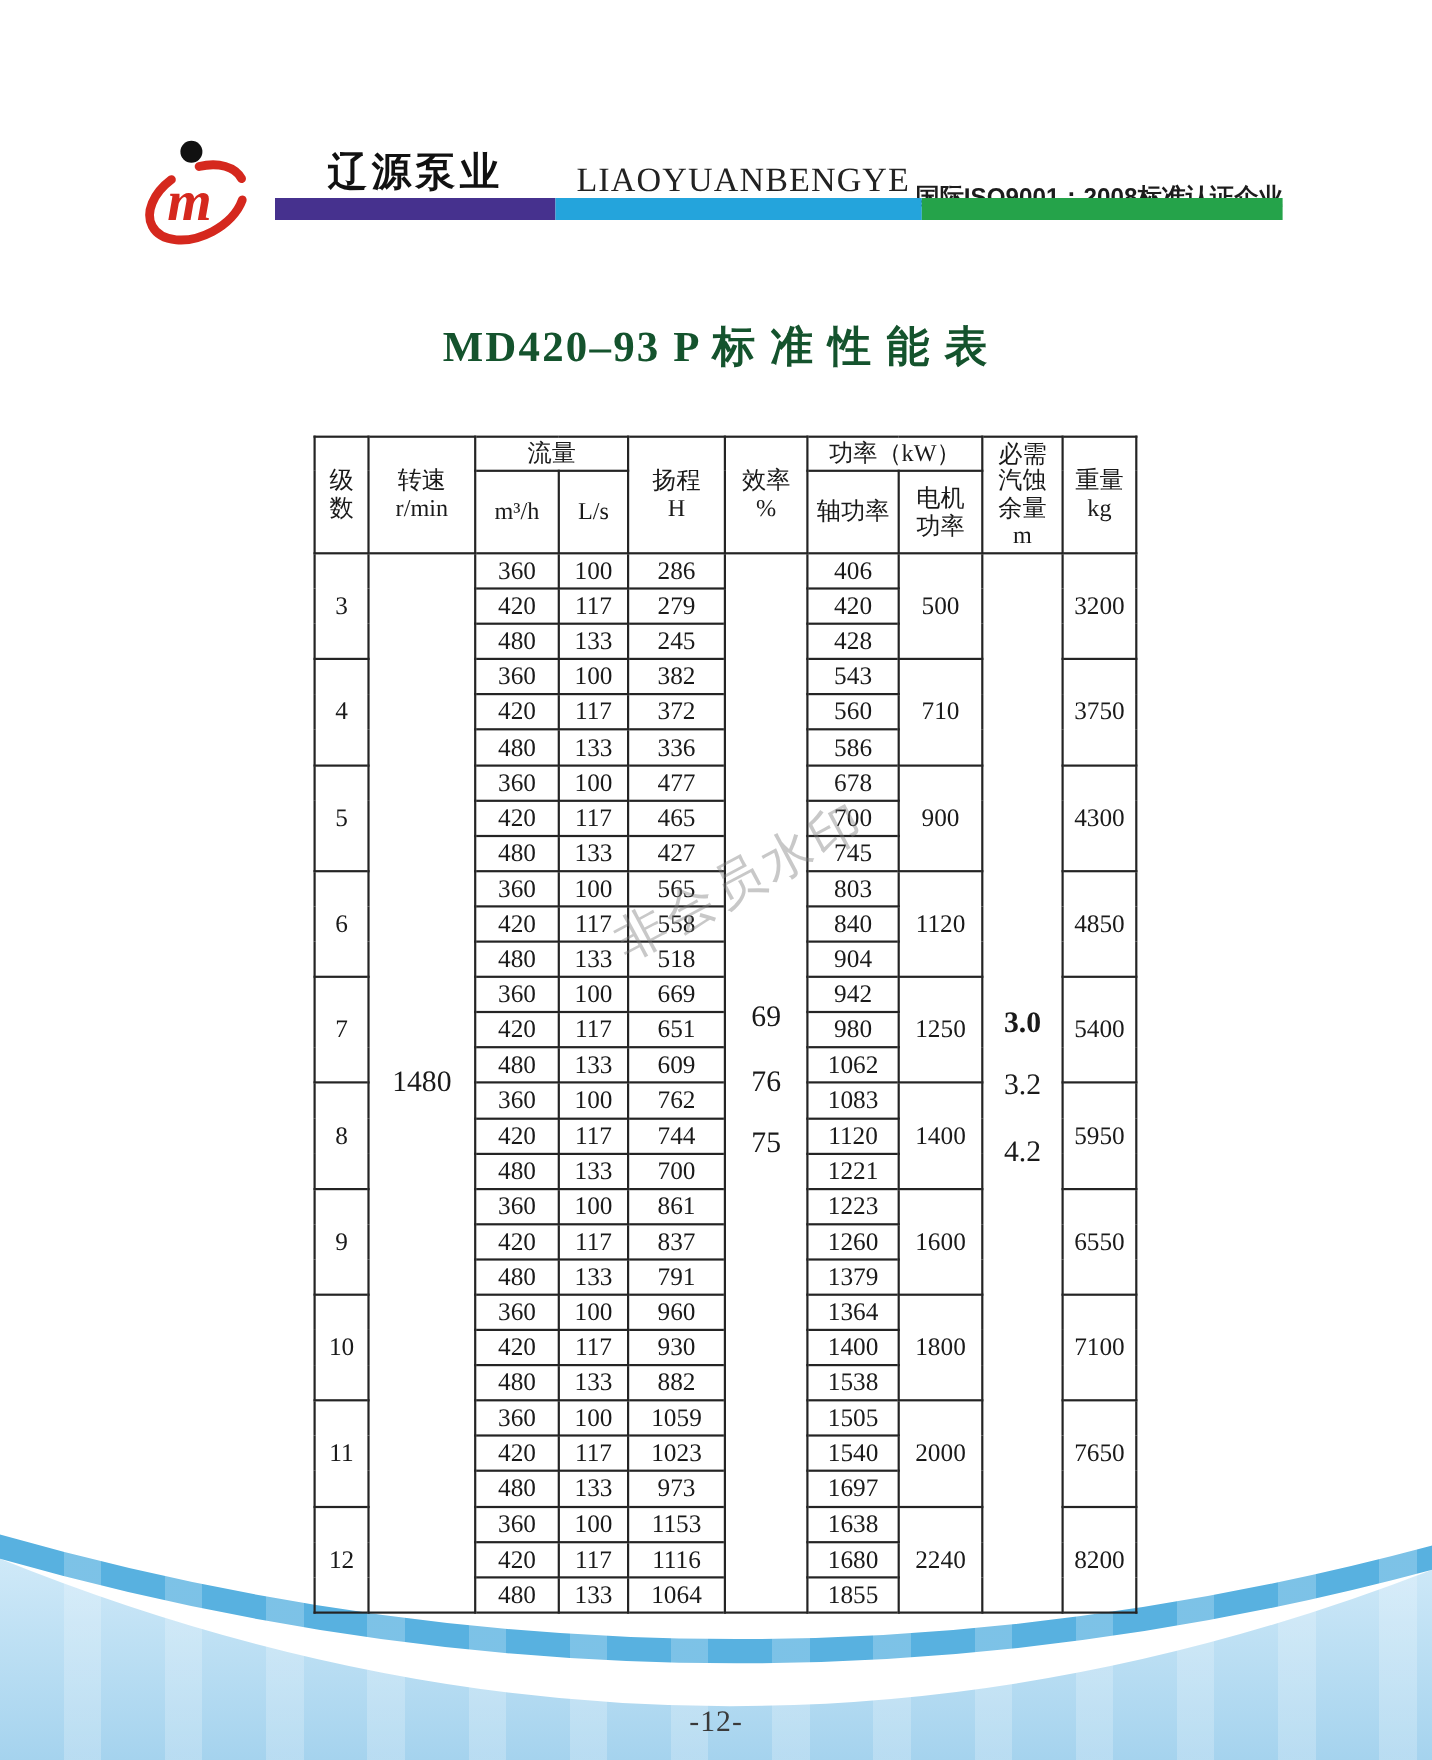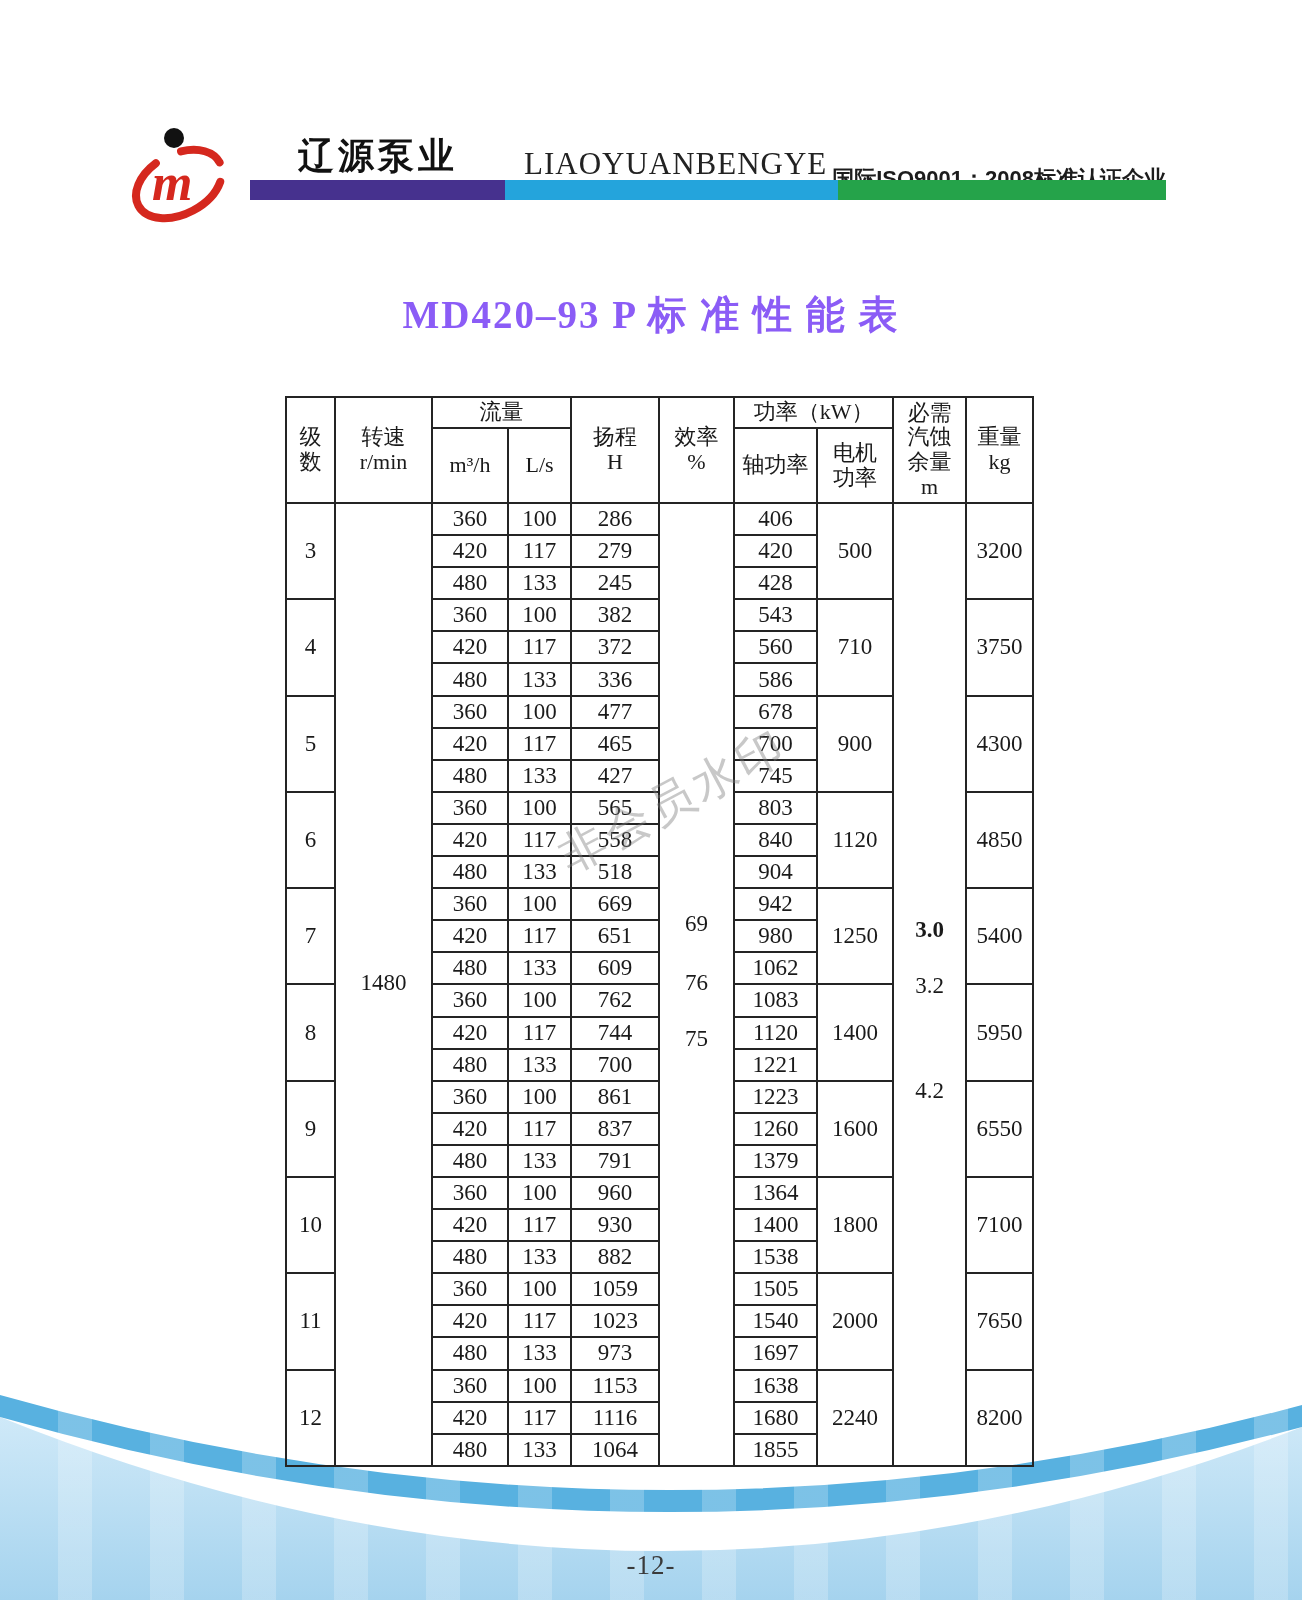--- a/index.html
+++ b/index.html
@@ -14,41 +14,41 @@
   .brand-en{position:absolute;left:524px;top:146px;font-size:31px;letter-spacing:1px;
             color:#222;font-family:"Liberation Serif",serif;}
   .cert{position:absolute;left:700px;width:466px;top:164px;text-align:right;
         font-size:22px;font-weight:bold;color:#1c1c1c;
         font-family:"Liberation Sans",sans-serif;}
   .bars{position:absolute;left:250px;top:180px;height:20px;display:flex;}
   .bars span{display:block;height:100%;}
 
   
   .doc-title{position:absolute;left:0;right:0;top:288px;text-align:center;
-             font-size:39px;font-weight:bold;color:#8b5cf6;letter-spacing:2px;}
+             font-size:39px;font-weight:bold;color:#14532d;letter-spacing:2px;}
 
   
   .watermark{position:absolute;left:528px;top:770px;width:290px;text-align:center;
              font-size:46px;letter-spacing:4px;color:rgba(125,125,125,0.42);
              transform:rotate(-28deg);pointer-events:none;z-index:4;
              font-family:"Liberation Sans",sans-serif;}
 
   
   .perf-table{position:absolute;left:285px;top:396px;width:747px;z-index:3;
               border-collapse:collapse;table-layout:fixed;background:transparent;}
   .perf-table th,.perf-table td{border:2px solid #242424;text-align:center;
               vertical-align:middle;padding:0;}
   .perf-table thead th{font-size:22px;font-weight:500;line-height:1.12;
               white-space:pre-line;border-radius:10px;}
   .perf-table thead tr.h1 th{height:29px;}
   .perf-table thead tr.h2 th{height:73px;}
   .perf-table tbody td{height:30.1px;font-size:23px;}
   .perf-table td.tall{position:relative;}
   .float-val{position:absolute;left:0;right:0;transform:translateY(-50%);
-             font-size:23px;}
+             font-size:27px;}
 
   
   .wave-svg{position:absolute;left:0;top:1390px;width:1302px;height:210px;z-index:1;}
   .wave-stripes{position:absolute;left:0;top:1400px;width:1302px;height:200px;z-index:2;
      background:repeating-linear-gradient(90deg,rgba(255,255,255,0) 0 58px,
                 rgba(255,255,255,0.22) 58px 92px);pointer-events:none;}
 
   
   .page-num{position:absolute;left:0;right:0;top:1550px;text-align:center;
             font-size:27px;color:#3a3a3a;z-index:5;letter-spacing:1px;}
@@ -128,21 +128,21 @@
           <td rowspan="30" class="tall">
             <span class="float-val" style="top: 43.7%;">69</span>
             <span class="float-val" style="top: 49.9%;">76</span>
             <span class="float-val" style="top: 55.7%;">75</span>
           </td>
           <td>406</td>
           <td rowspan="3">500</td>
           <td rowspan="30" class="tall">
             <span class="float-val" style="top: 44.3%; font-weight: bold;">3.0</span>
             <span class="float-val" style="top: 50.2%;">3.2</span>
-            <span class="float-val" style="top: 56.5%; margin-top: 44px;">4.2</span>
+            <span class="float-val" style="top: 56.5%;">4.2</span>
           </td>
           <td rowspan="3">3200</td>
         </tr>
         <tr>
           <td>420</td>
           <td>117</td>
           <td>279</td>
           <td>420</td>
         </tr>
         <tr>

